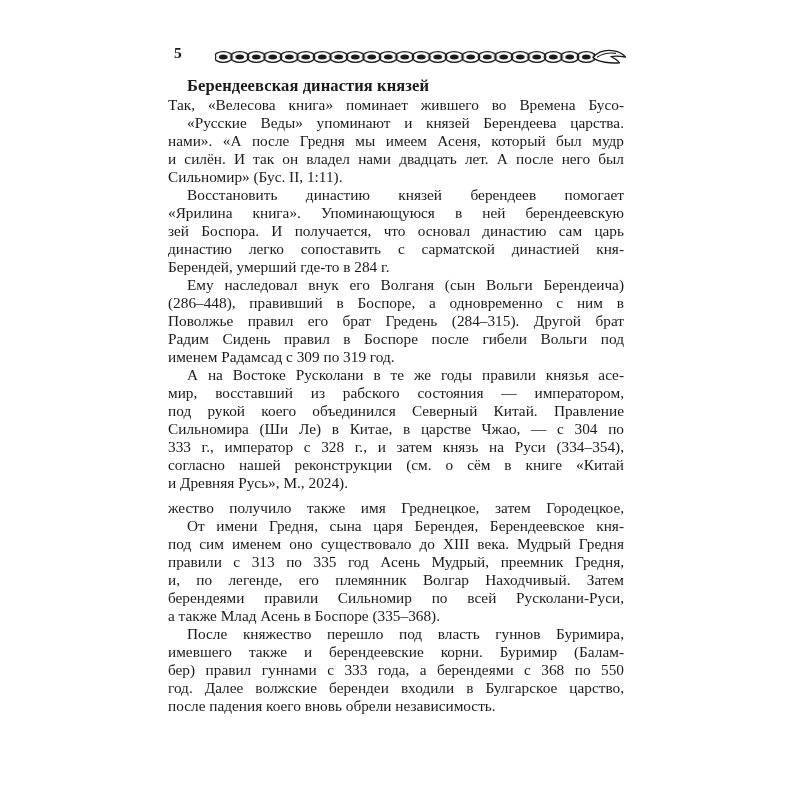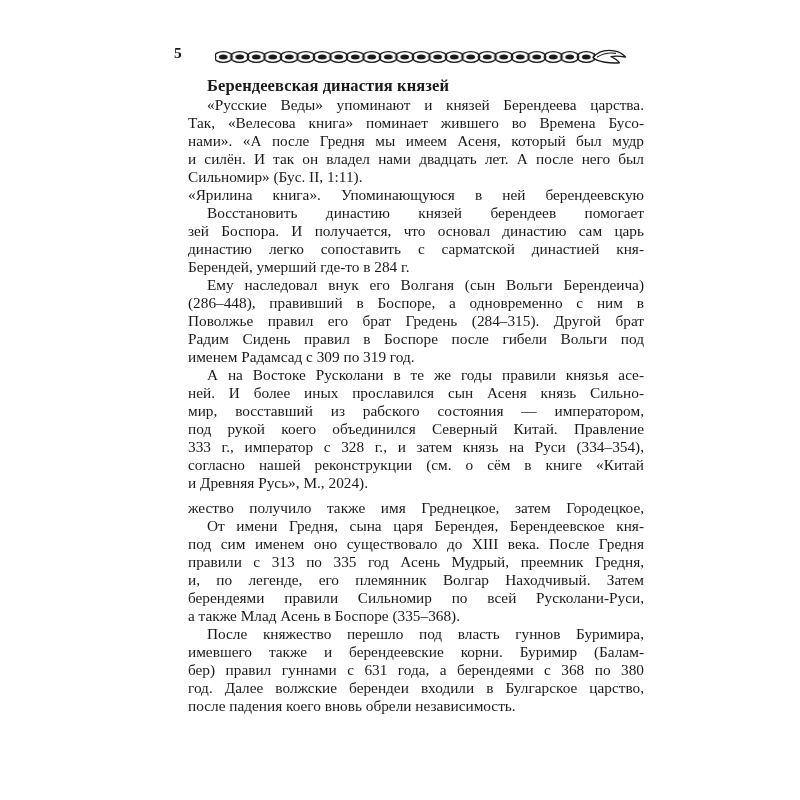--- a/index.html
+++ b/index.html
@@ -14,21 +14,21 @@
   .page { position: absolute; inset: 0; background: #ffffff; }
 
   .page-number {
     position: absolute; left: 174px; top: 44px;
     font-size: 15.5px; font-weight: bold; line-height: 18px;
   }
 
   .ornament { position: absolute; left: 215px; top: 49px; }
 
   .content {
-    position: absolute; left: 188px; top: 76px; width: 456px;
+    position: absolute; left: 168px; top: 76px; width: 456px;
   }
   .heading {
     margin: 0; padding: 0 0 0 19px;
     font-size: 16.5px; font-weight: bold;
     line-height: 20px; height: 20px;
     letter-spacing: 0.1px;
     white-space: nowrap;
   }
   .para { margin: 0; }
   .para.gap-before { margin-top: 7px; }
@@ -66,66 +66,66 @@
     <path d="M382,8.2 C388,4.4 394,3.4 401,4.4" fill="none" stroke="#1a1a1a" stroke-width="1.1"></path>
   </svg>
 
   <div class="content">
 
     <h1 class="heading">Берендеевская династия князей</h1>
 
     <section>
 
       <div class="para">
+        <div class="line">Так, «Велесова книга» поминает жившего во Времена Бусо-</div>
         <div class="line first">«Русские Веды» упоминают и князей Берендеева царства.</div>
-        <div class="line">Так, «Велесова книга» поминает жившего во Времена Бусо-</div>
         <div class="line">нами». «А после Гредня мы имеем Асеня, который был мудр</div>
         <div class="line">и силён. И так он владел нами двадцать лет. А после него был</div>
         <div class="line last">Сильномир» (Бус. II, 1:11).</div>
       </div>
 
       <div class="para">
+        <div class="line first">Восстановить династию князей берендеев помогает</div>
         <div class="line">«Ярилина книга». Упоминающуюся в ней берендеевскую</div>
-        <div class="line first">Восстановить династию князей берендеев помогает</div>
         <div class="line">зей Боспора. И получается, что основал династию сам царь</div>
         <div class="line">династию легко сопоставить с сарматской династией кня-</div>
         <div class="line last">Берендей, умерший где-то в 284 г.</div>
       </div>
 
       <div class="para">
         <div class="line first">Ему наследовал внук его Волганя (сын Вольги Берендеича)</div>
         <div class="line">(286–448), правивший в Боспоре, а одновременно с ним в</div>
         <div class="line">Поволжье правил его брат Гредень (284–315). Другой брат</div>
         <div class="line">Радим Сидень правил в Боспоре после гибели Вольги под</div>
         <div class="line last">именем Радамсад с 309 по 319 год.</div>
       </div>
 
       <div class="para">
         <div class="line first">А на Востоке Русколани в те же годы правили князья асе-</div>
-        <div class="line">ней. И более иных прославился сын Асеня князь Сильно-</div>
         <div class="line">мир, восставший из рабского состояния — императором,</div>
         <div class="line">под рукой коего объединился Северный Китай. Правление</div>
+        <div class="line">Сильномира (Ши Ле) в Китае, в царстве Чжао, — с 304 по</div>
         <div class="line">333 г., император с 328 г., и затем князь на Руси (334–354),</div>
         <div class="line">согласно нашей реконструкции (см. о сём в книге «Китай</div>
         <div class="line last">и Древняя Русь», М., 2024).</div>
       </div>
 
       <div class="para gap-before">
         <div class="line">жество получило также имя Греднецкое, затем Городецкое,</div>
         <div class="line first">От имени Гредня, сына царя Берендея, Берендеевское кня-</div>
-        <div class="line">под сим именем оно существовало до XIII века. После Гредня</div>
+        <div class="line">под сим именем оно существовало до XIII века. Мудрый Гредня</div>
         <div class="line">правили с 313 по 335 год Асень Мудрый, преемник Гредня,</div>
         <div class="line">и, по легенде, его племянник Волгар Находчивый. Затем</div>
         <div class="line">берендеями правили Сильномир по всей Русколани-Руси,</div>
         <div class="line last">а также Млад Асень в Боспоре (335–368).</div>
       </div>
 
       <div class="para">
         <div class="line first">После княжество перешло под власть гуннов Буримира,</div>
         <div class="line">имевшего также и берендеевские корни. Буримир (Балам-</div>
-        <div class="line">бер) правил гуннами с 631 года, а берендеями с 368 по 380</div>
+        <div class="line">бер) правил гуннами с 333 года, а берендеями с 368 по 550</div>
         <div class="line">год. Далее волжские берендеи входили в Булгарское царство,</div>
         <div class="line last">после падения коего вновь обрели независимость.</div>
       </div>
 
     </section>
   </div>
 </div>
 
 </body></html>

